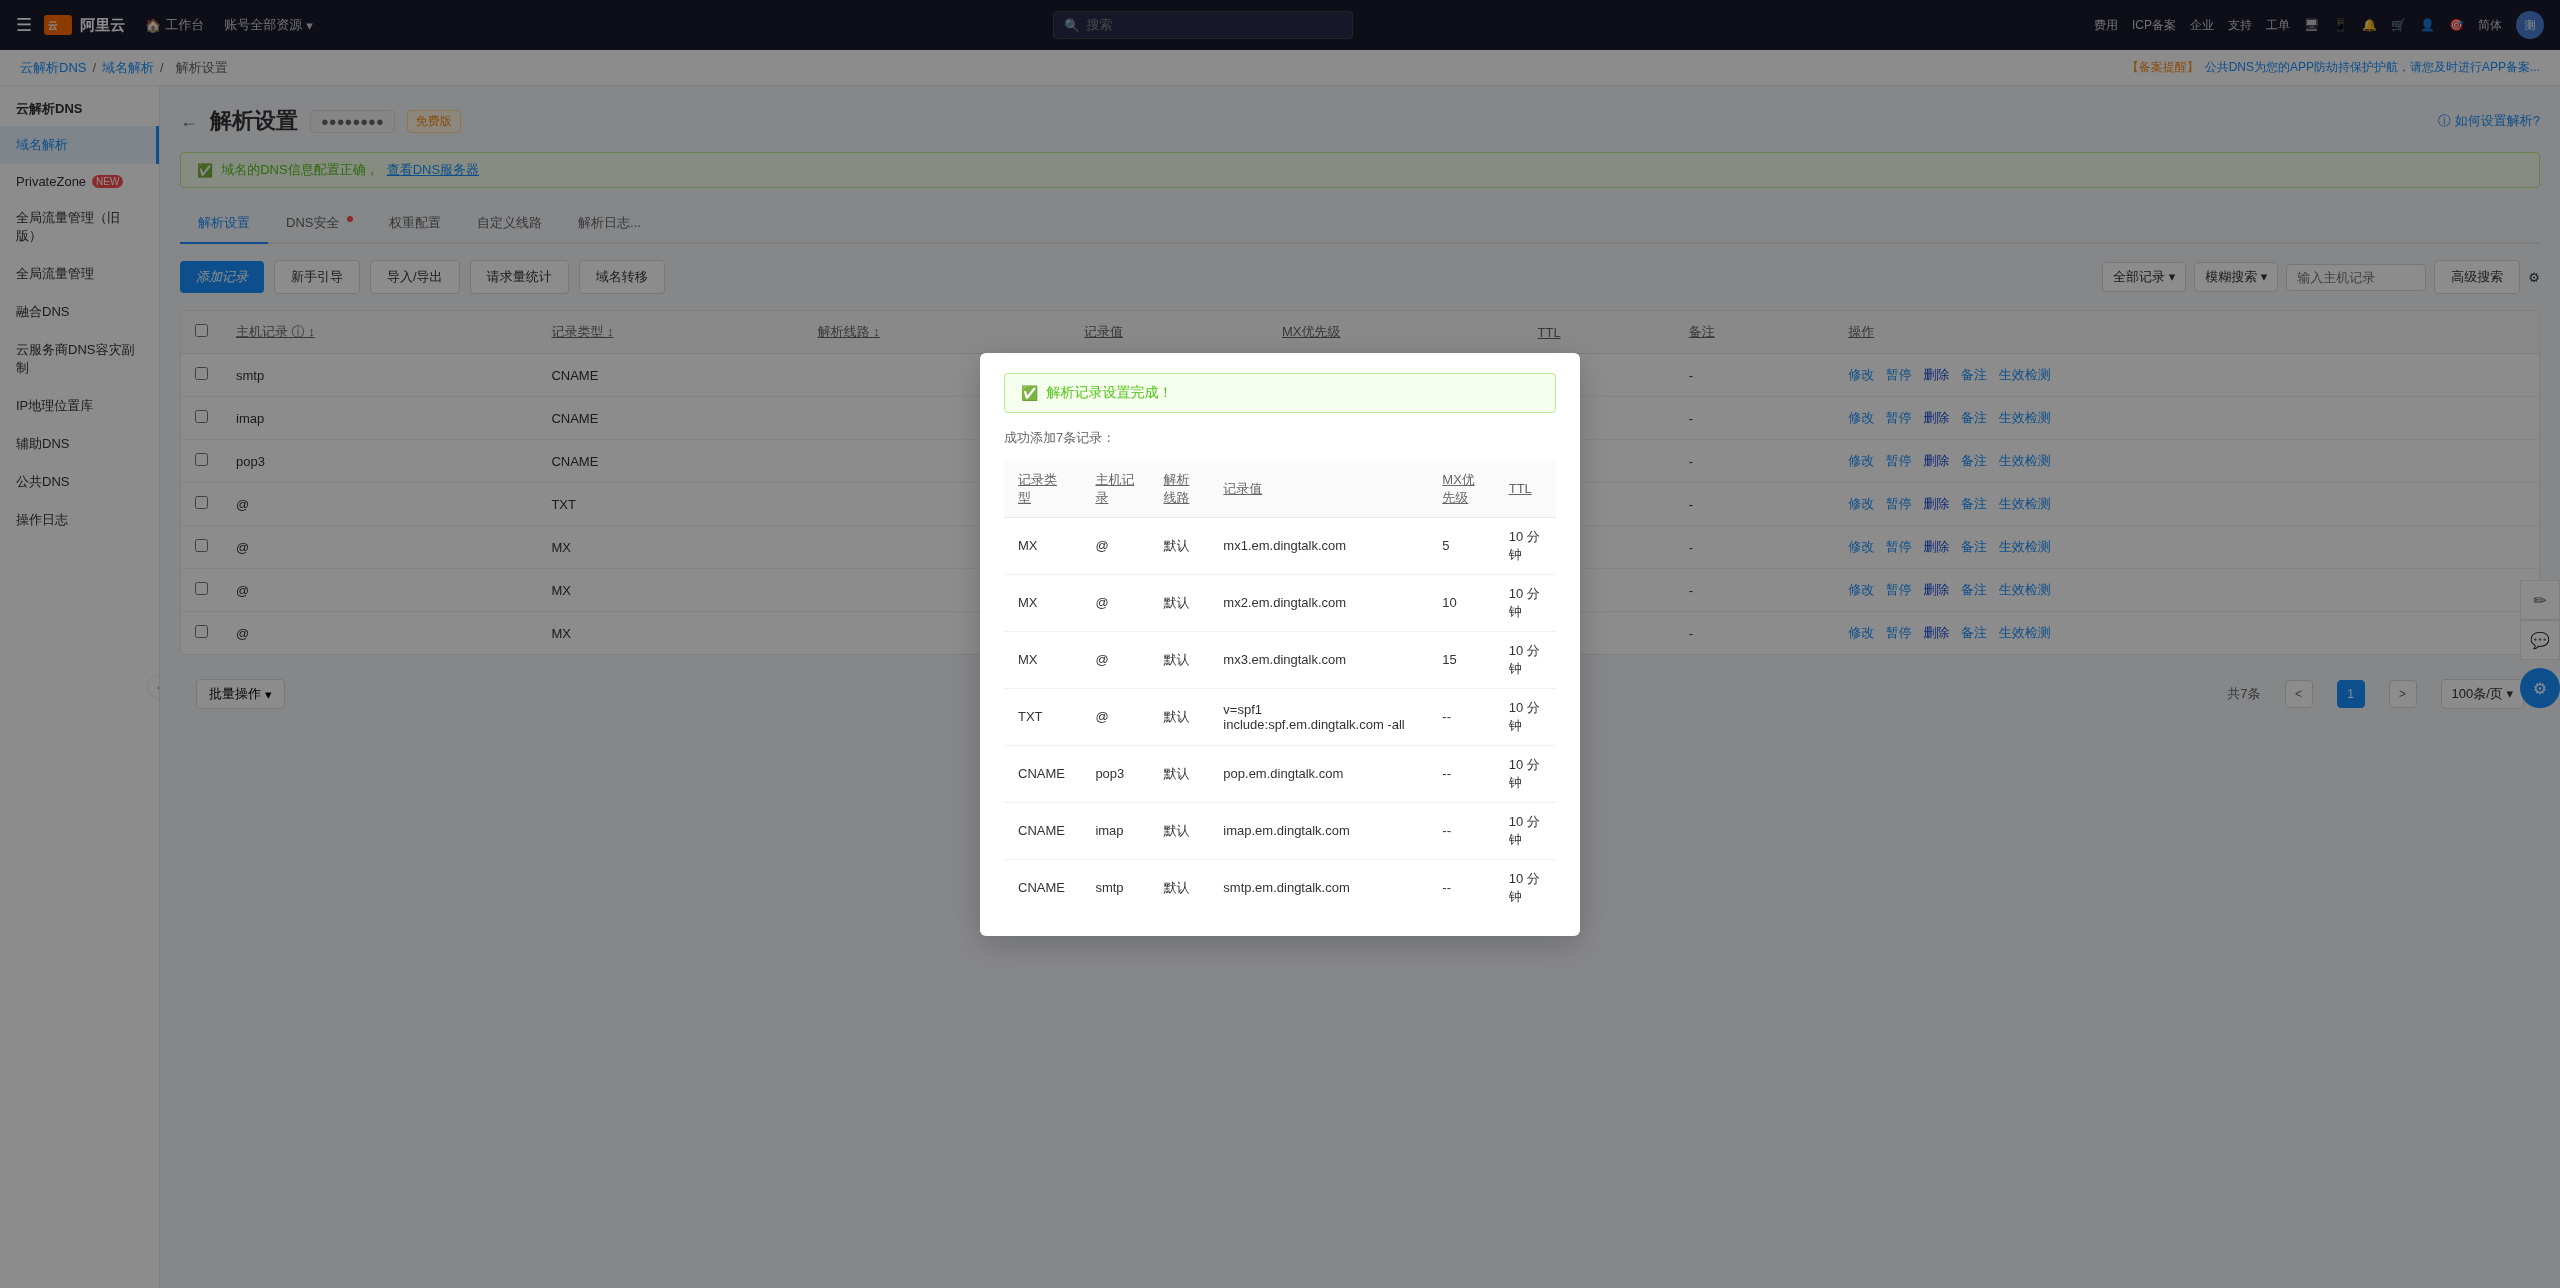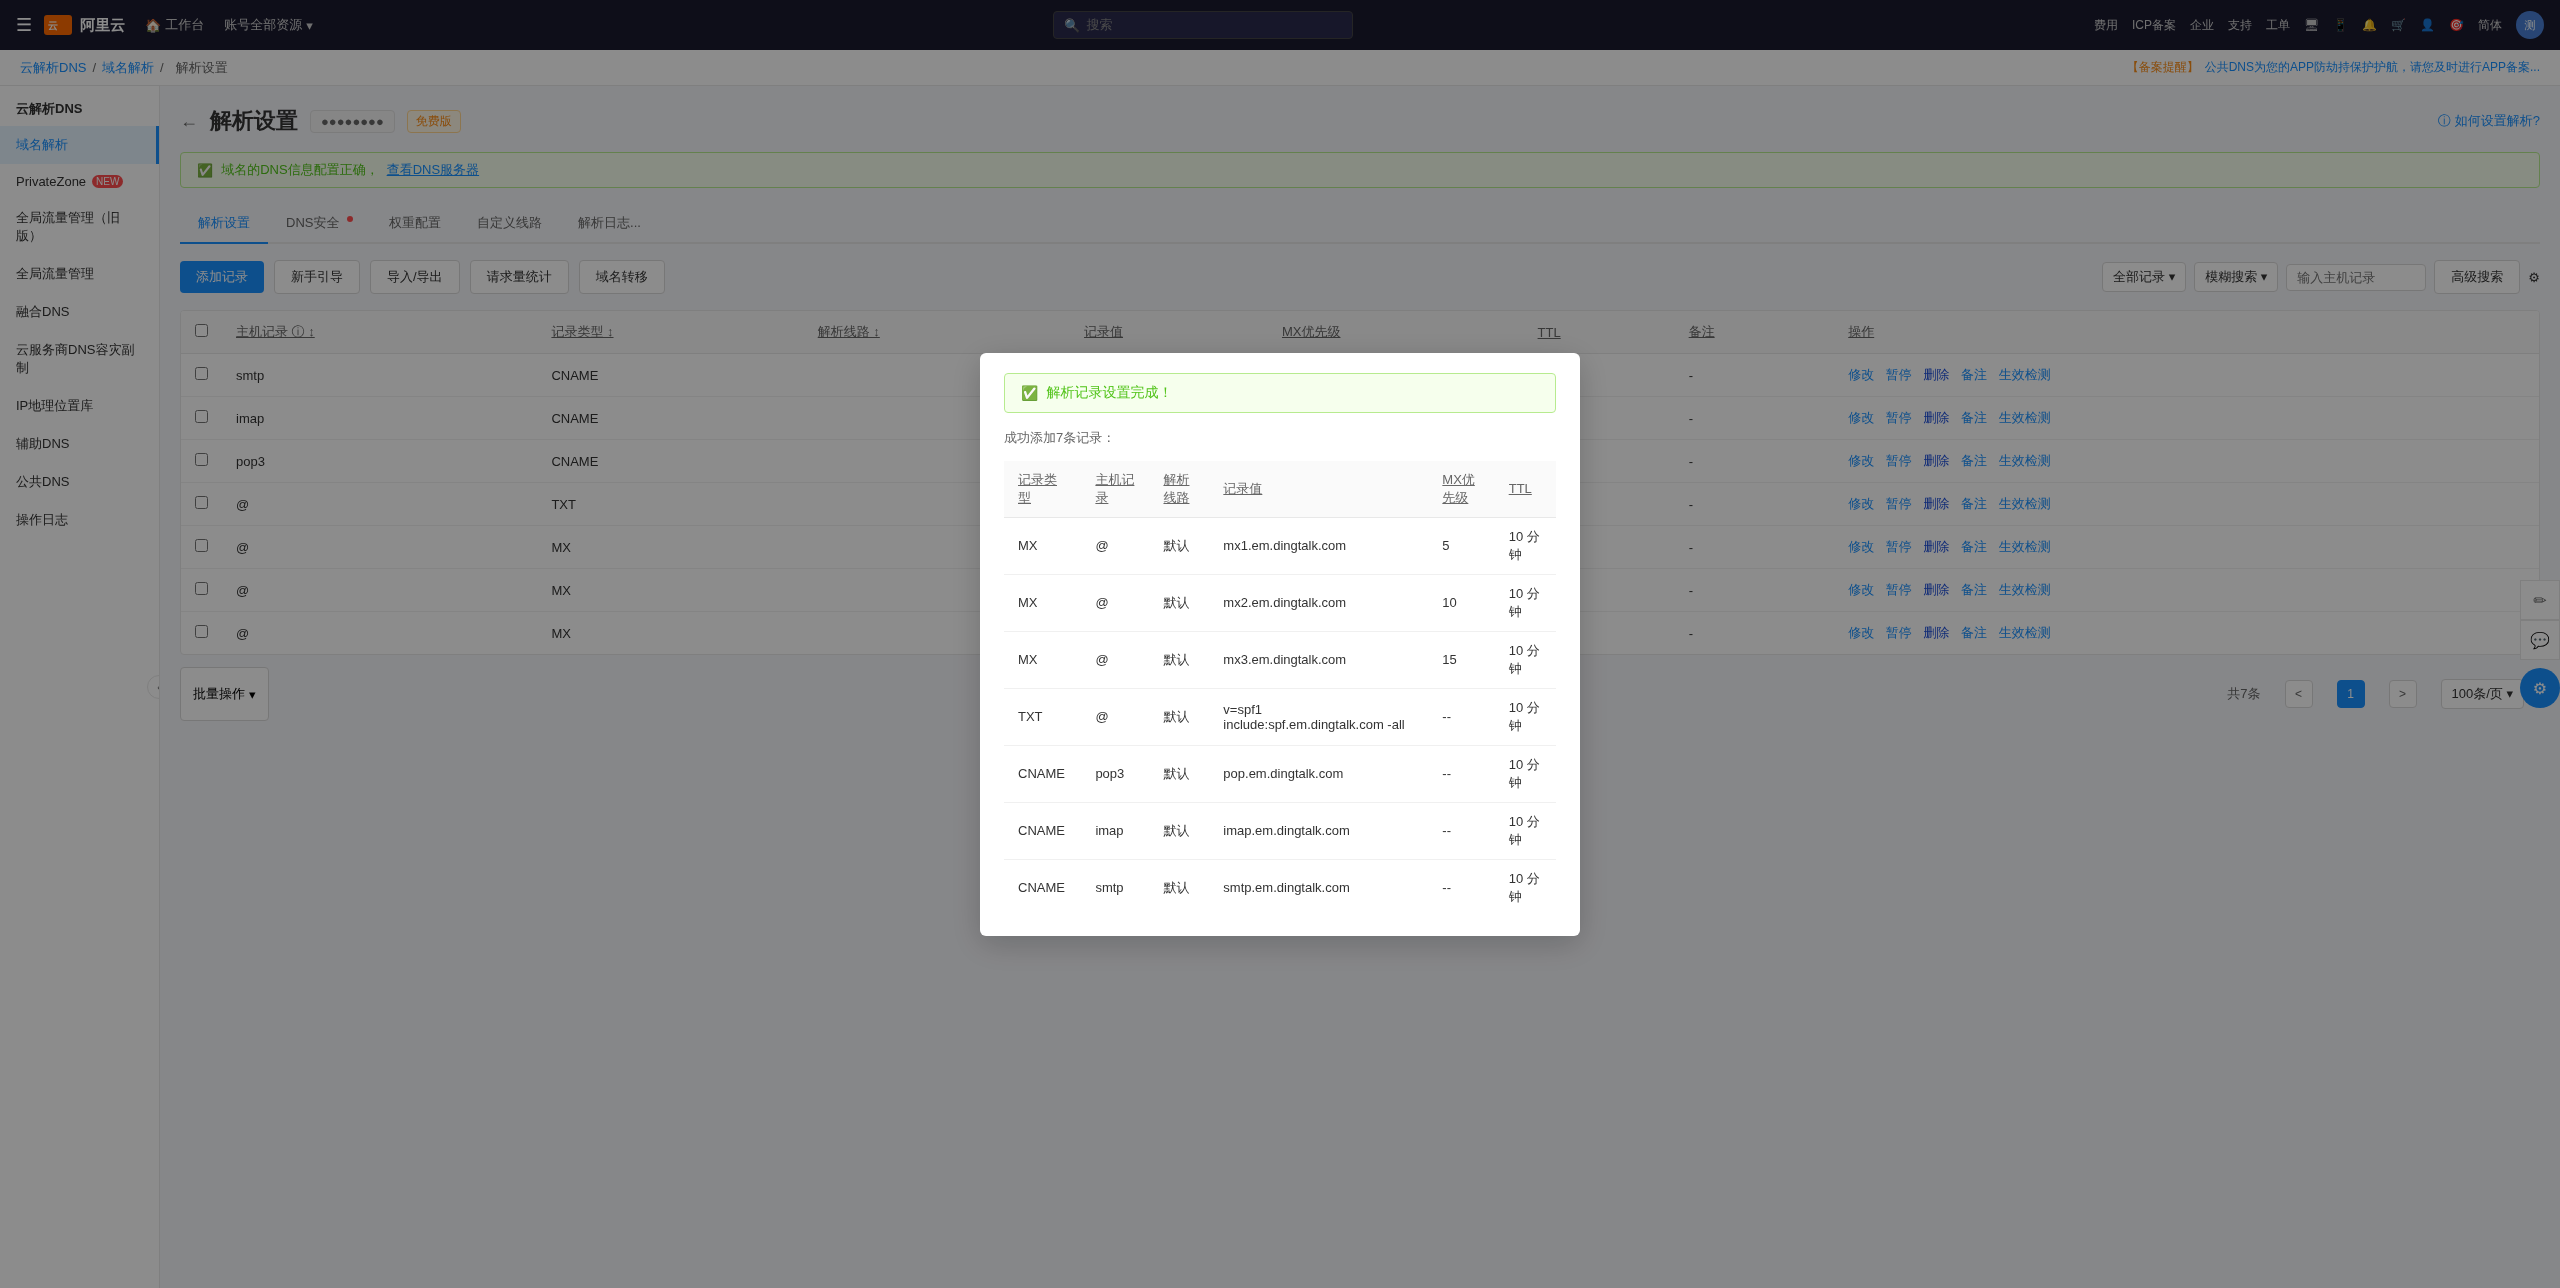--- a/index.html
+++ b/index.html
@@ -62,21 +62,21 @@
     .dns-ok-banner a { color: #1890ff; }
 
     
     .tabs { display: flex; border-bottom: 2px solid #e8e8e8; margin-bottom: 16px; }
     .tab { padding: 10px 18px; font-size: 13px; cursor: pointer; color: #666; position: relative; }
     .tab.active { color: #1890ff; border-bottom: 2px solid #1890ff; margin-bottom: -2px; }
     .tab .dot { width: 6px; height: 6px; background: #ff4d4f; border-radius: 50%; display: inline-block; margin-left: 4px; vertical-align: super; }
 
     
     .toolbar { display: flex; align-items: center; gap: 10px; margin-bottom: 16px; }
-    .btn-primary { background: #1890ff; color: #fff; border: none; border-radius: 4px; padding: 7px 16px; font-size: 13px; cursor: pointer; }
+    .btn-primary { background: #1890ff; color: #fff; border: none; border-radius: 4px; padding: 7px 16px; font-size: 13px; cursor: pointer; font-style: italic; }
     .btn-default { background: #fff; color: #333; border: 1px solid #d9d9d9; border-radius: 4px; padding: 7px 16px; font-size: 13px; cursor: pointer; }
     .toolbar-right { margin-left: auto; display: flex; align-items: center; gap: 8px; }
     .select-box { border: 1px solid #d9d9d9; border-radius: 4px; padding: 5px 10px; font-size: 13px; background: #fff; color: #333; cursor: pointer; }
     .search-input { border: 1px solid #d9d9d9; border-radius: 4px; padding: 5px 10px; font-size: 13px; width: 140px; }
 
     
     .table-wrap { background: #fff; border-radius: 4px; border: 1px solid #e8e8e8; overflow: hidden; }
     table { width: 100%; border-collapse: collapse; }
     thead th { background: #fafafa; padding: 12px 14px; text-align: left; font-size: 13px; color: #666; font-weight: 500; border-bottom: 1px solid #e8e8e8; text-decoration: underline; }
     tbody td { padding: 12px 14px; font-size: 13px; color: #333; border-bottom: 1px solid #f0f0f0; }
@@ -391,21 +391,21 @@
       <span class="action-link">暂停</span>
       <span class="action-link red">删除</span>
       <span class="action-link">备注</span>
       <span class="action-link">生效检测</span>
     </td>
   </tr>
         </tbody>
     </table>
   </div>
 
-  <div style="display:flex; margin-top:12px;">
+  <div style="display:flex; align-items:center; margin-top:12px;margin-left:16px;">
     <button class="batch-btn">
       <span>批量操作</span>
       <span>▾</span>
     </button>
     <div class="pagination" style="flex:1;">
       <span>共7条</span>
       <div class="page-btn">&lt;</div>
       <div class="page-btn active">1</div>
       <div class="page-btn">&gt;</div>
       <div class="select-box">

